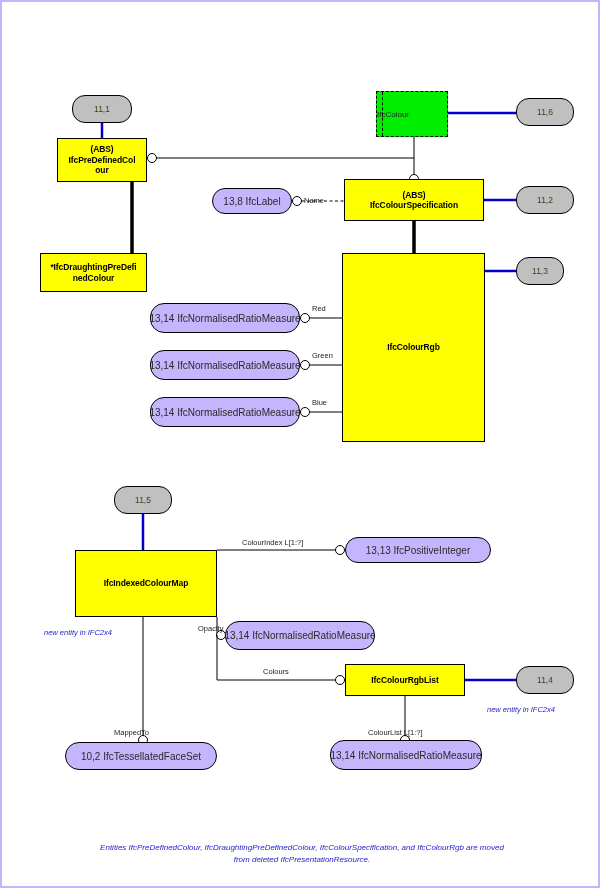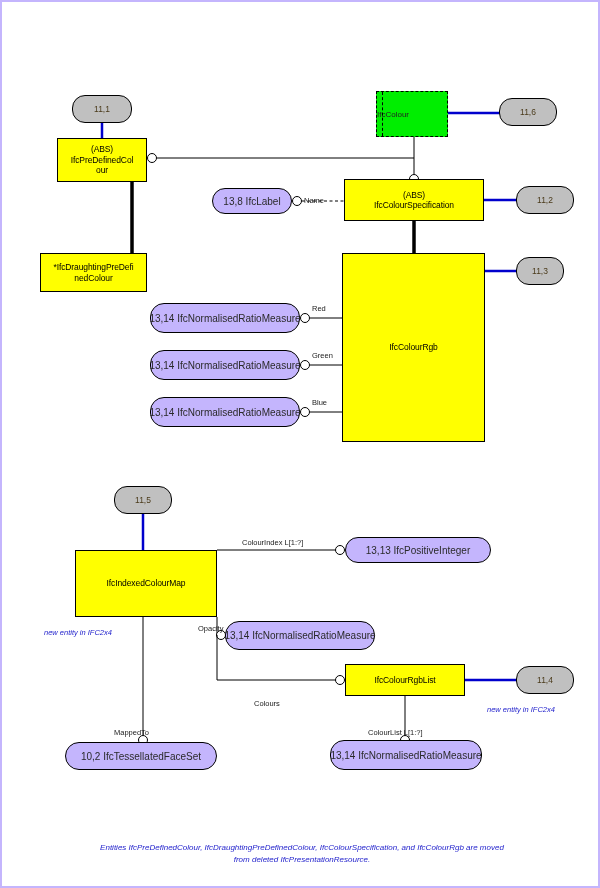--- a/index.html
+++ b/index.html
@@ -25,21 +25,21 @@
   
   .ent{
     position:absolute;
     background:#ffff00;
     border:1px solid #000000;
     box-sizing:border-box;
     display:flex;
     align-items:center;
     justify-content:center;
     text-align:center;
-    font-weight:normal;
+    font-weight:bold;
     font-size:8.5px;
     color:#000000;
     line-height:1.22;
     letter-spacing:-0.1px;
     padding:1px;
     z-index:5;
   }
   .ent .ln{display:block;}
   
   .sel{
@@ -166,21 +166,21 @@
     <line x1="141" y1="615" x2="141" y2="733" stroke="#000000" stroke-width="1"></line>
     <circle cx="141" cy="738" r="4.5" fill="#ffffff" stroke="#000000" stroke-width="1"></circle>
 
     <line x1="403" y1="694" x2="403" y2="733" stroke="#000000" stroke-width="1"></line>
     <circle cx="403" cy="738" r="4.5" fill="#ffffff" stroke="#000000" stroke-width="1"></circle>
   </svg>
 
   <div class="pref" style="left:70px;top:93px;width:60px;height:28px;">
     <span>11,1</span>
   </div>
-  <div class="pref" style="left:497px;top:96px;width:58px;height:28px;">
+  <div class="pref" style="left:514px;top:96px;width:58px;height:28px;">
     <span>11,6</span>
   </div>
   <div class="pref" style="left:514px;top:184px;width:58px;height:28px;">
     <span>11,2</span>
   </div>
   <div class="pref" style="left:514px;top:255px;width:48px;height:28px;">
     <span>11,3</span>
   </div>
   <div class="pref" style="left:112px;top:484px;width:58px;height:28px;">
     <span>11,5</span>
@@ -256,21 +256,21 @@
   <div class="cap" style="left:63px;top:740px;width:152px;height:28px;">
     <span>10,2 IfcTessellatedFaceSet</span>
   </div>
 
   <div class="alabel" style="left:302px;top:194px;">Name</div>
   <div class="alabel" style="left:310px;top:302px;">Red</div>
   <div class="alabel" style="left:310px;top:349px;">Green</div>
   <div class="alabel" style="left:310px;top:396px;">Blue</div>
   <div class="alabel" style="left:240px;top:536px;">ColourIndex L[1:?]</div>
   <div class="alabel behind" style="left:196px;top:622px;">Opacity</div>
-  <div class="alabel" style="left:252px;top:665px;margin-top:32px;">Colours</div>
+  <div class="alabel" style="left:261px;top:665px;">Colours</div>
   <div class="alabel" style="left:112px;top:726px;">MappedTo</div>
   <div class="alabel" style="left:366px;top:726px;">ColourList L[1:?]</div>
 
   <div class="note" style="left:42px;top:626px;">new entity in IFC2x4</div>
   <div class="note" style="left:485px;top:703px;">new entity in IFC2x4</div>
 
   <div class="footnote" style="left:40px;top:840px;width:520px;">
     <div>Entities IfcPreDefinedColour, IfcDraughtingPreDefinedColour, IfcColourSpecification, and IfcColourRgb are moved</div>
     <div>from deleted IfcPresentationResource.</div>
   </div>

